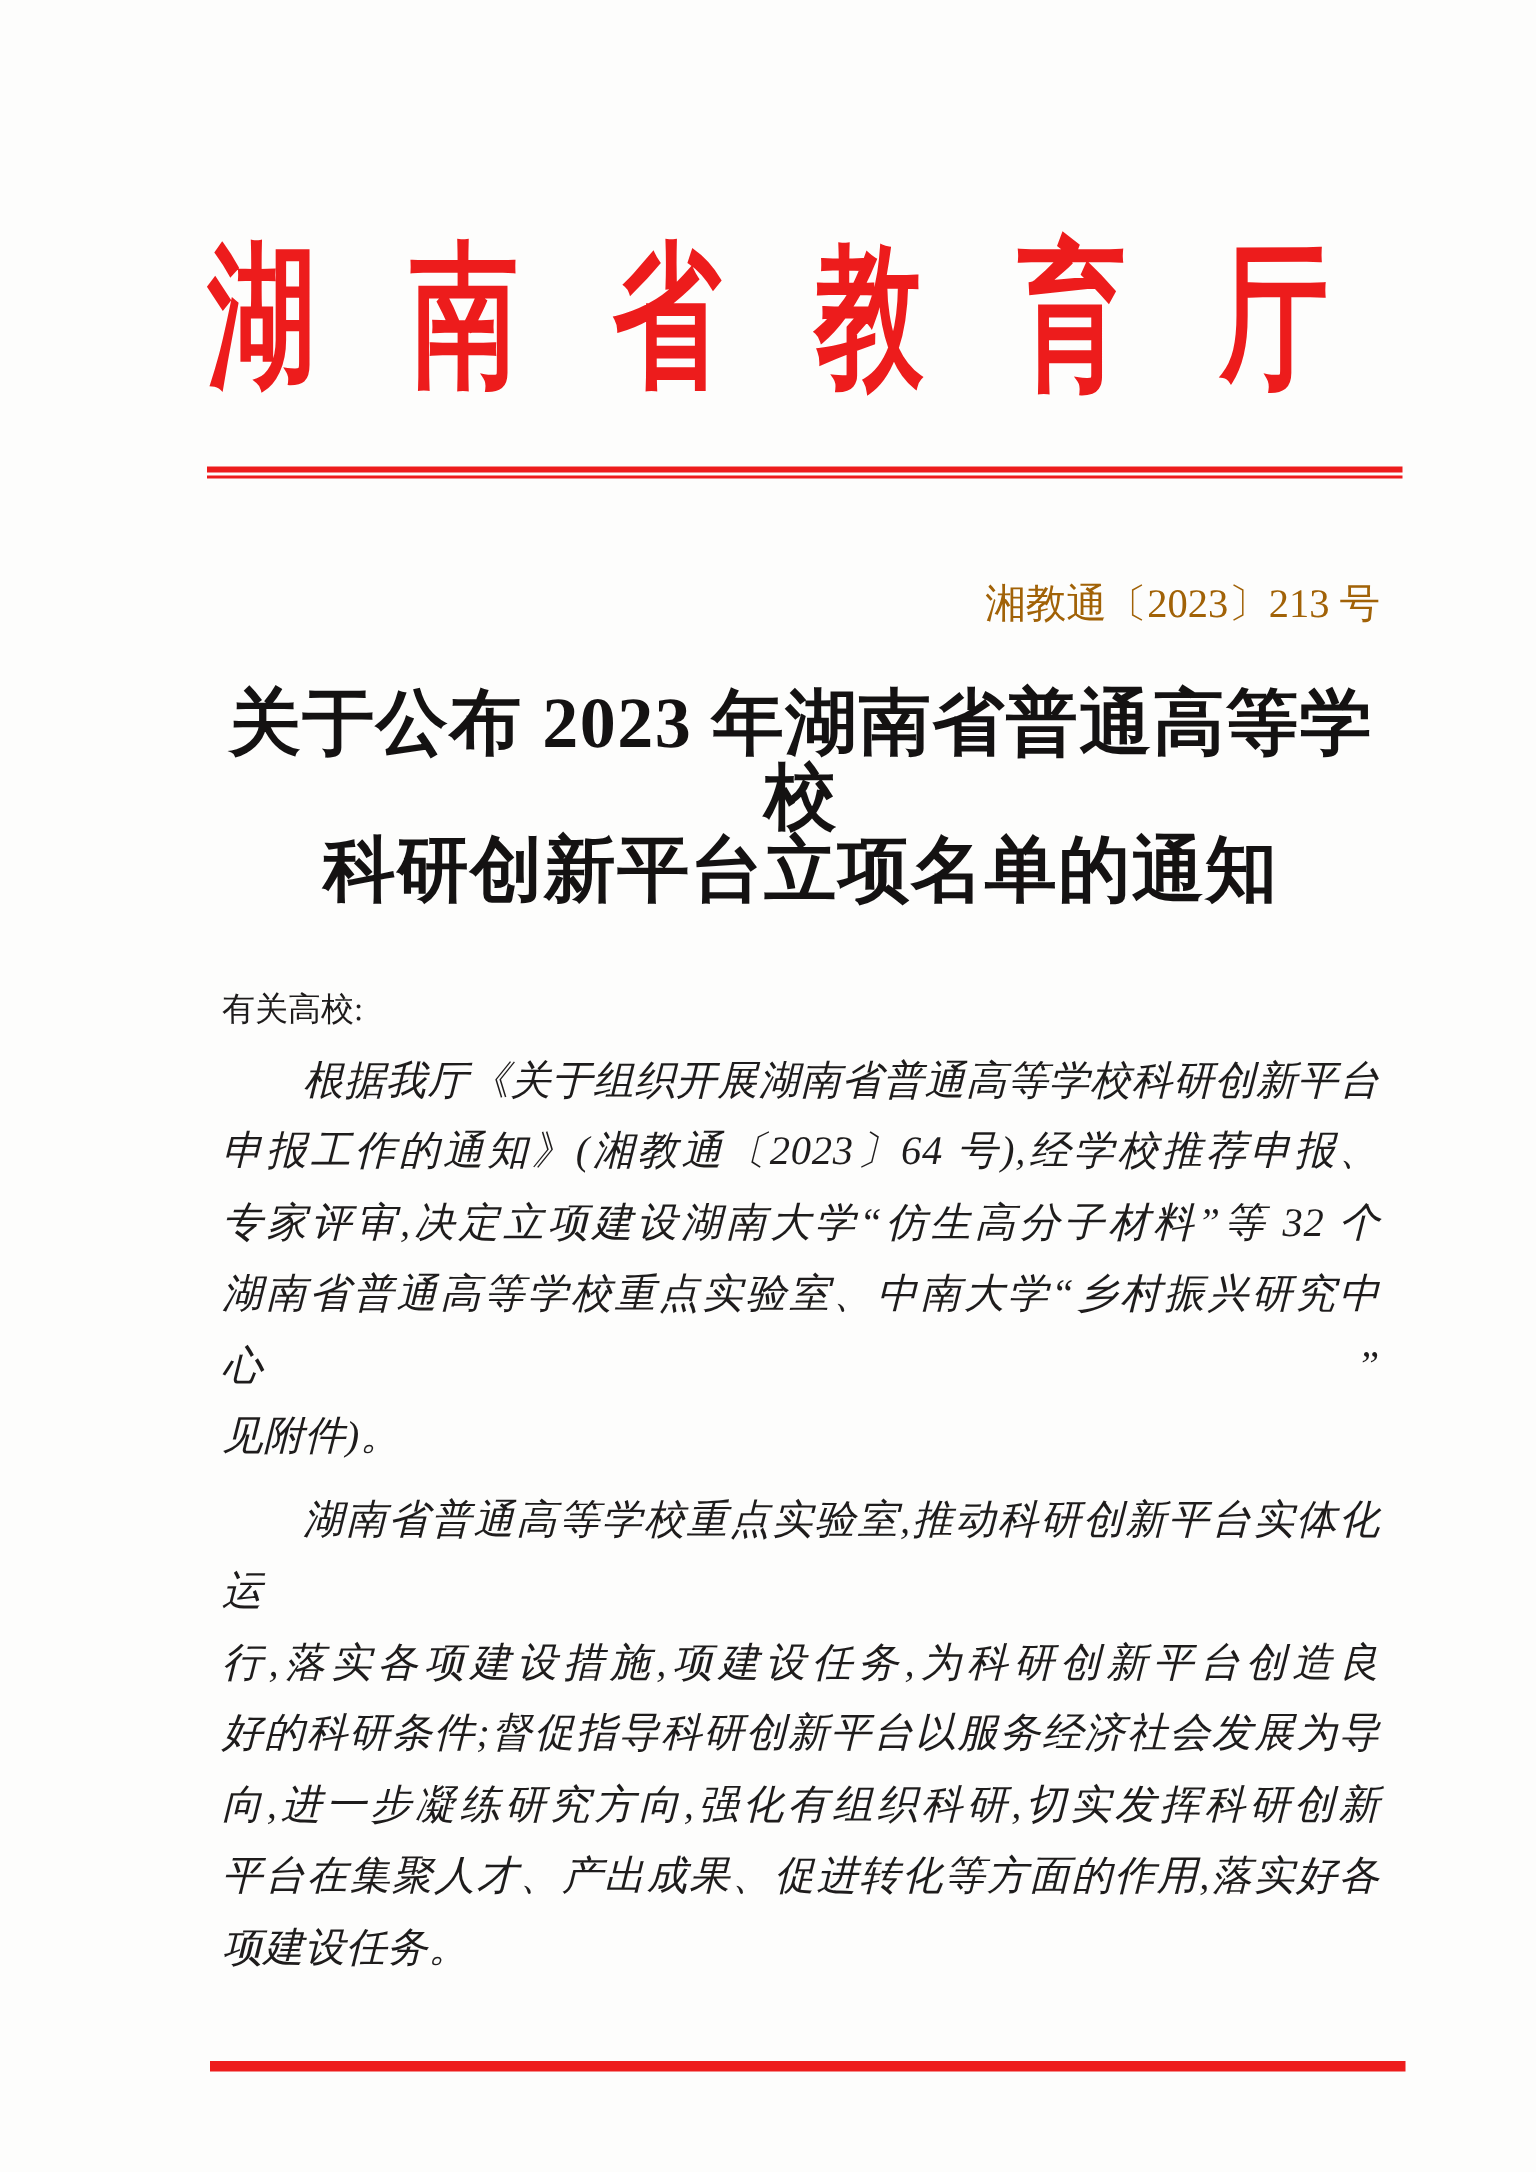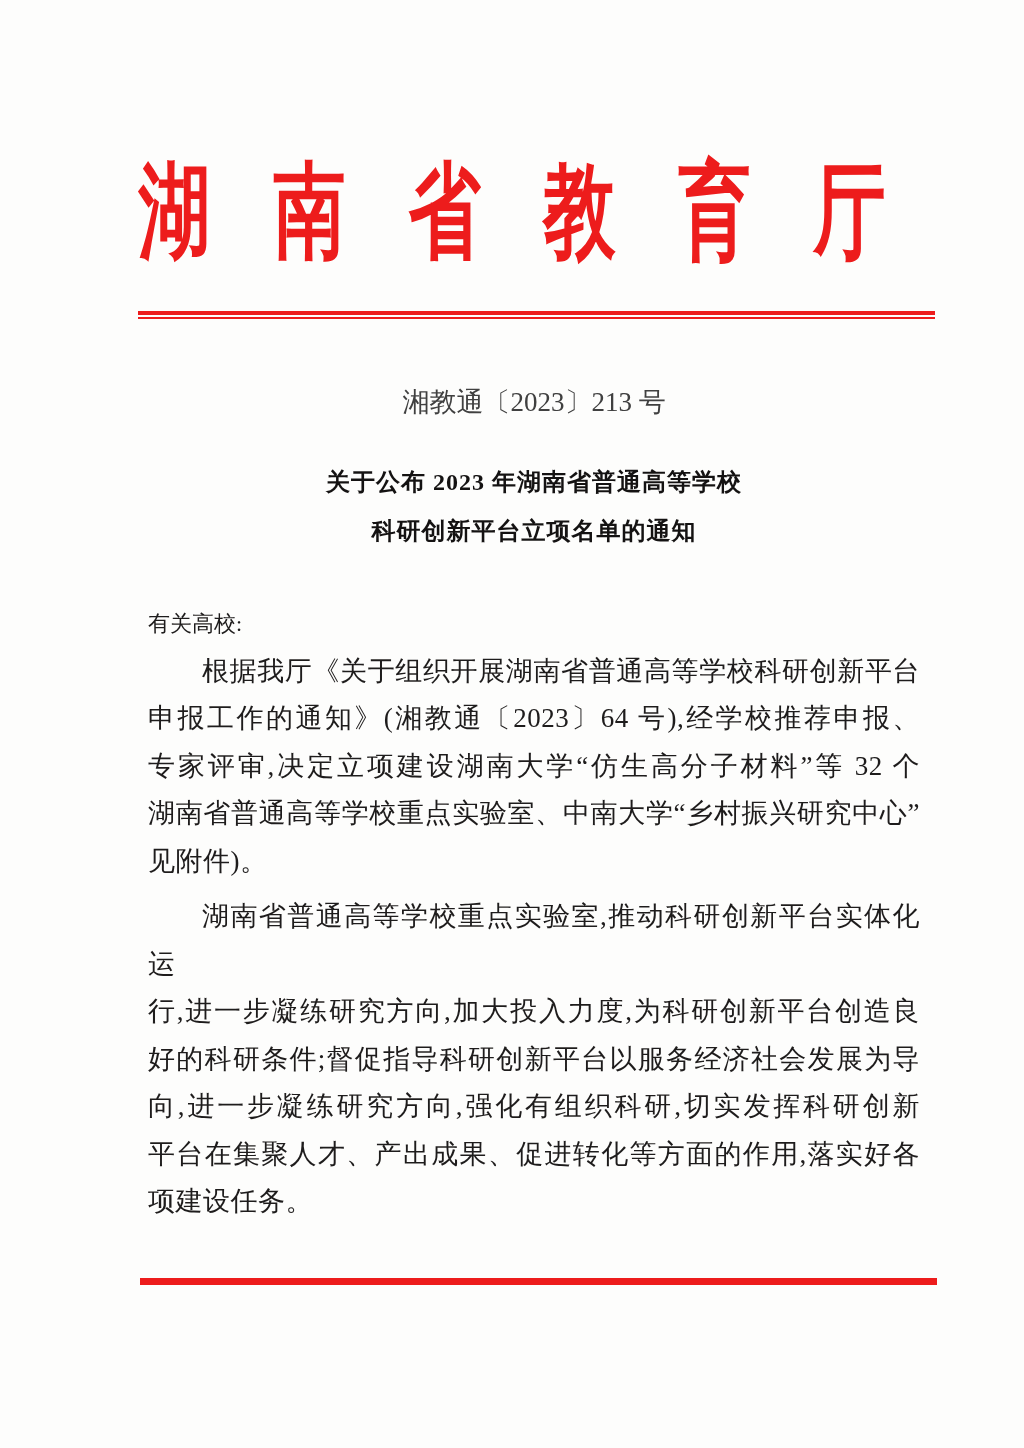--- a/index.html
+++ b/index.html
@@ -35,40 +35,40 @@
     transform-origin: center;
   }
   
   .double-rule { margin: 63px 0 0 138px; width: 797px; }
   .rule-thick { height: 4px; background: var(--accent); }
   .rule-thin  { height: 2px; background: var(--accent); margin-top: 2px; }
   
   .content { margin-left: 148px; width: 772px; }
   .doc-number {
     margin-top: 70px;
-    text-align: center;
+    text-align: right;
     font-size: 27px;
     line-height: 27px;
-    color: #404040;
+    color: #a16207;
   }
   .title {
     margin: 42px 0 0 0;
-    font-size: 24px;
+    font-size: 48px;
     font-weight: bold;
     text-align: center;
     line-height: 49px;
     color: #141212;
     letter-spacing: 1px;
   }
   .salutation {
     margin-top: 44px;
     font-size: 22px;
     line-height: 47.5px;
   }
-  .paragraph { margin: 0; }
+  .paragraph { margin: 0; font-style: italic; }
   .paragraph + .paragraph { margin-top: 8px; }
   .line {
     font-size: 27px;
     line-height: 47.5px;
     text-align: justify;
     text-align-last: justify;
     letter-spacing: 0.5px;
   }
   .line.first { text-indent: 2em; }
   .line.last { text-align-last: left; }
@@ -107,21 +107,21 @@
     <div id="paragraphs">
         <div class="paragraph">
           <div class="line first">根据我厅《关于组织开展湖南省普通高等学校科研创新平台</div>
           <div class="line">申报工作的通知》(湘教通〔2023〕64 号),经学校推荐申报、</div>
           <div class="line">专家评审,决定立项建设湖南大学“仿生高分子材料”等 32 个</div>
           <div class="line">湖南省普通高等学校重点实验室、中南大学“乡村振兴研究中心”</div>
           <div class="line last">见附件)。</div>
         </div>
         <div class="paragraph">
           <div class="line first">湖南省普通高等学校重点实验室,推动科研创新平台实体化运</div>
-          <div class="line">行,进一步凝练研究方向,加大投入力度,为科研创新平台创造良</div>
+          <div class="line">行,落实各项建设措施,项建设任务,为科研创新平台创造良</div>
           <div class="line">好的科研条件;督促指导科研创新平台以服务经济社会发展为导</div>
           <div class="line">向,进一步凝练研究方向,强化有组织科研,切实发挥科研创新</div>
           <div class="line">平台在集聚人才、产出成果、促进转化等方面的作用,落实好各</div>
           <div class="line last">项建设任务。</div>
         </div>
       </div>
 
   </div>
 
   <div class="bottom-rule"></div>

